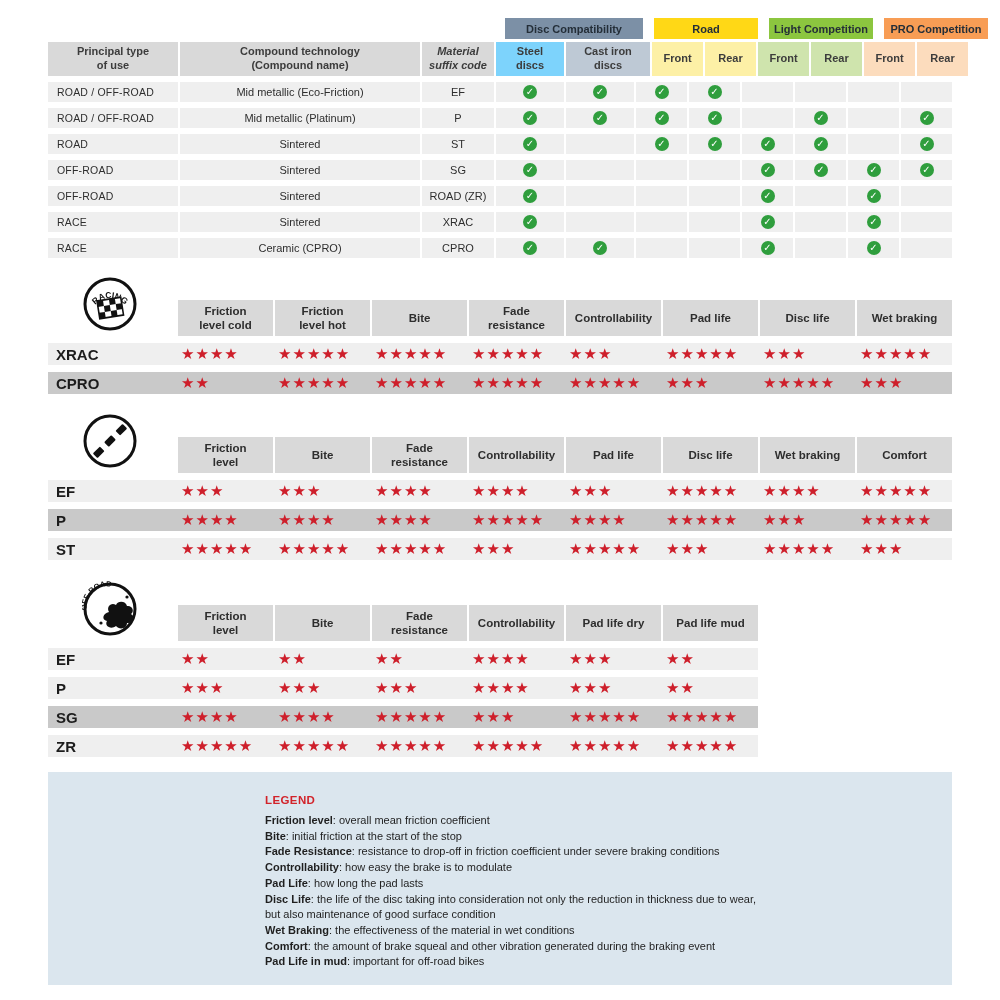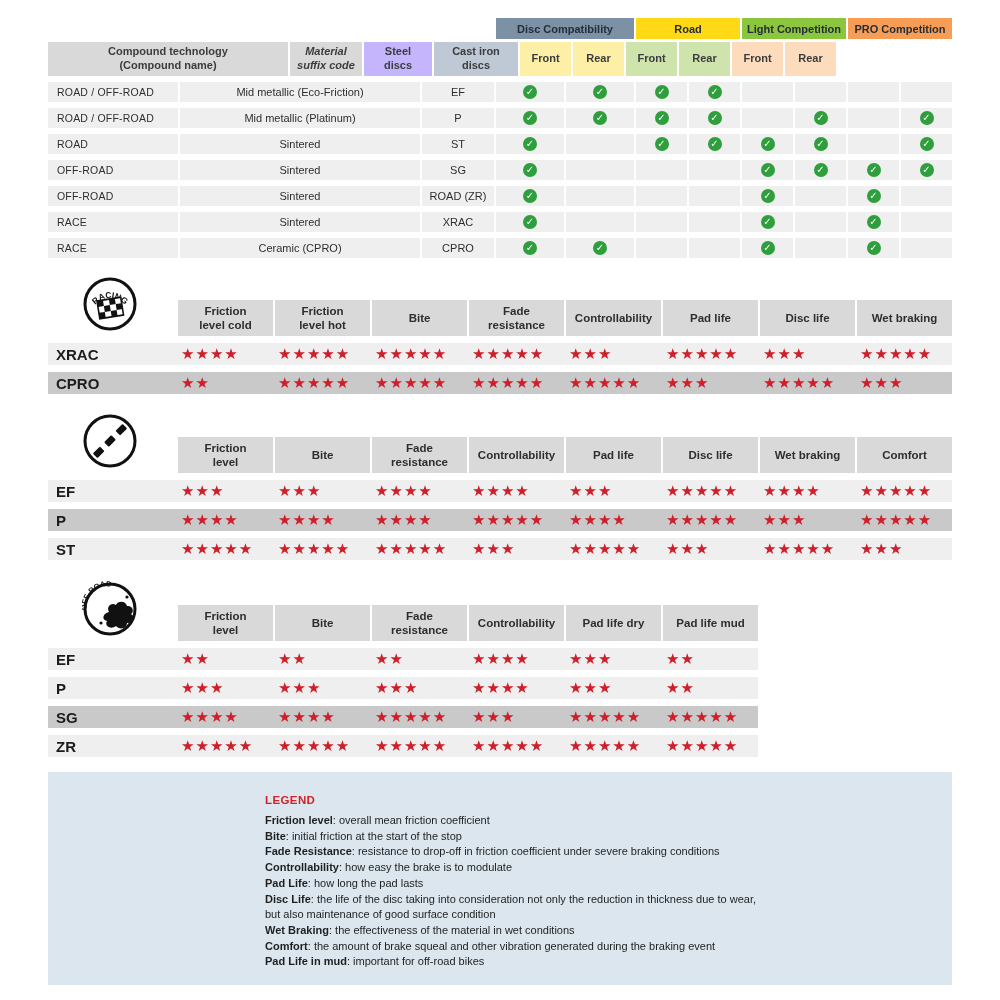--- a/index.html
+++ b/index.html
@@ -2,21 +2,21 @@
 <html style="--star-red: #ce1f2b; --check-green: #2f9e3d; --header-gray: #d9d9d9; --row-gray: #efefef; --row-highlight: #c9c9c9; --legend-bg: #dbe6ee; --legend-title-red: #d2232a;"><head>
 <meta charset="utf-8">
 <style>
   * { margin:0; padding:0; box-sizing:border-box; }
   html,body { background:#ffffff; }
   #page { position:relative; width:1000px; height:1000px; background:#fff;
           font-family:"Liberation Sans","DejaVu Sans",sans-serif; overflow:hidden; }
 
   
   #compat { position:absolute; left:48px; top:18px; width:904px; }
-  .grp-row { display:flex; gap:2px; height:21px; margin-bottom:3px; }
+  .grp-row { display:flex; gap:11px; height:21px; margin-bottom:3px; }
   .grp-spacer { width:446px; flex:0 0 auto; }
   .grp-cell { display:flex; align-items:center; justify-content:center;
               font-size:11px; font-weight:bold; color:#242e38; flex:0 0 auto; }
   .hdr-row { display:flex; gap:2px; height:34px; margin-bottom:6px; }
   .hdr-cell { display:flex; align-items:center; justify-content:center; text-align:center;
               font-size:11px; font-weight:bold; color:#3c3c3c; line-height:1.25;
               white-space:pre-line; flex:0 0 auto; }
   .c-row { display:flex; gap:2px; height:20px; margin-bottom:6px; }
   .c-cell { background:var(--row-gray); display:flex; align-items:center; justify-content:center;
             font-size:11px; color:#2e2e2e; flex:0 0 auto; }
@@ -57,25 +57,27 @@
 
   <section id="compat">
     <div class="grp-row" id="compat-groups">
         <div class="grp-spacer"></div>
         <div class="grp-cell" style="width: 138px; background: rgb(124, 144, 166);">Disc Compatibility</div>
         <div class="grp-cell" style="width: 104px; background: rgb(255, 216, 22);">Road</div>
         <div class="grp-cell" style="width: 104px; background: rgb(140, 198, 63);">Light Competition</div>
         <div class="grp-cell" style="width: 104px; background: rgb(248, 157, 85);">PRO Competition</div>
       </div>
     <div class="hdr-row" id="compat-headers">
+        <div class="hdr-cell" style="width: 130px; background: rgb(217, 217, 217);">Principal type
+of use</div>
         <div class="hdr-cell" style="width: 240px; background: rgb(217, 217, 217);">Compound technology
 (Compound name)</div>
         <div class="hdr-cell" style="width: 72px; background: rgb(217, 217, 217); font-style: italic;">Material
 suffix code</div>
-        <div class="hdr-cell" style="width: 68px; background: #c4b5fd;">Steel
+        <div class="hdr-cell" style="width: 68px; background: #7dd3fc;">Steel
 discs</div>
         <div class="hdr-cell" style="width: 84px; background: rgb(190, 201, 213);">Cast iron
 discs</div>
         <div class="hdr-cell" style="width: 51px; background: rgb(253, 240, 166);">Front</div>
         <div class="hdr-cell" style="width: 51px; background: rgb(253, 240, 166);">Rear</div>
         <div class="hdr-cell" style="width: 51px; background: rgb(207, 228, 173);">Front</div>
         <div class="hdr-cell" style="width: 51px; background: rgb(207, 228, 173);">Rear</div>
         <div class="hdr-cell" style="width: 51px; background: rgb(252, 220, 189);">Front</div>
         <div class="hdr-cell" style="width: 51px; background: rgb(252, 220, 189);">Rear</div>
       </div>

